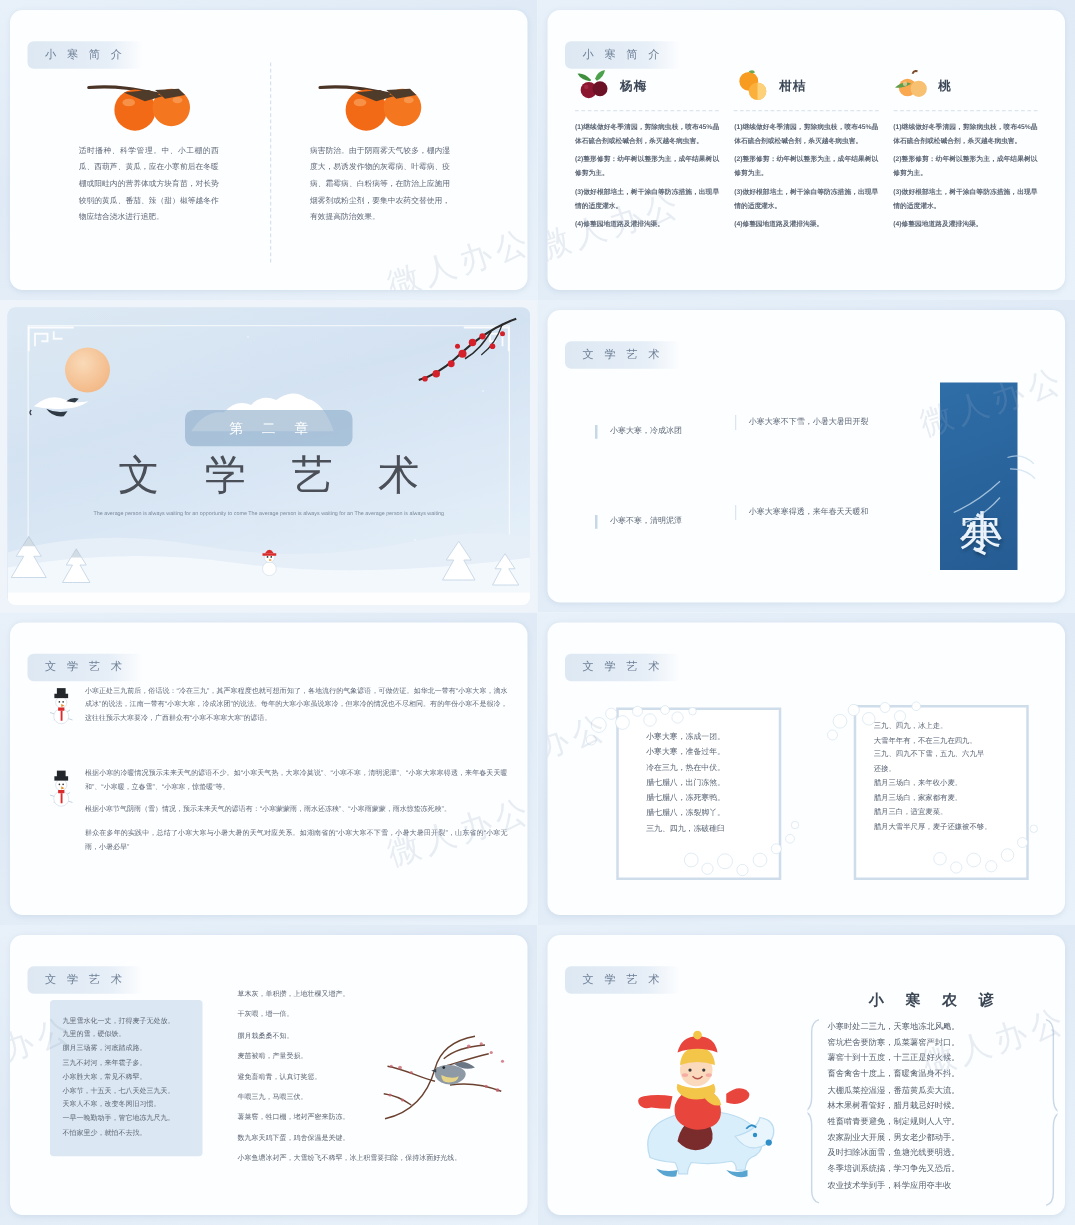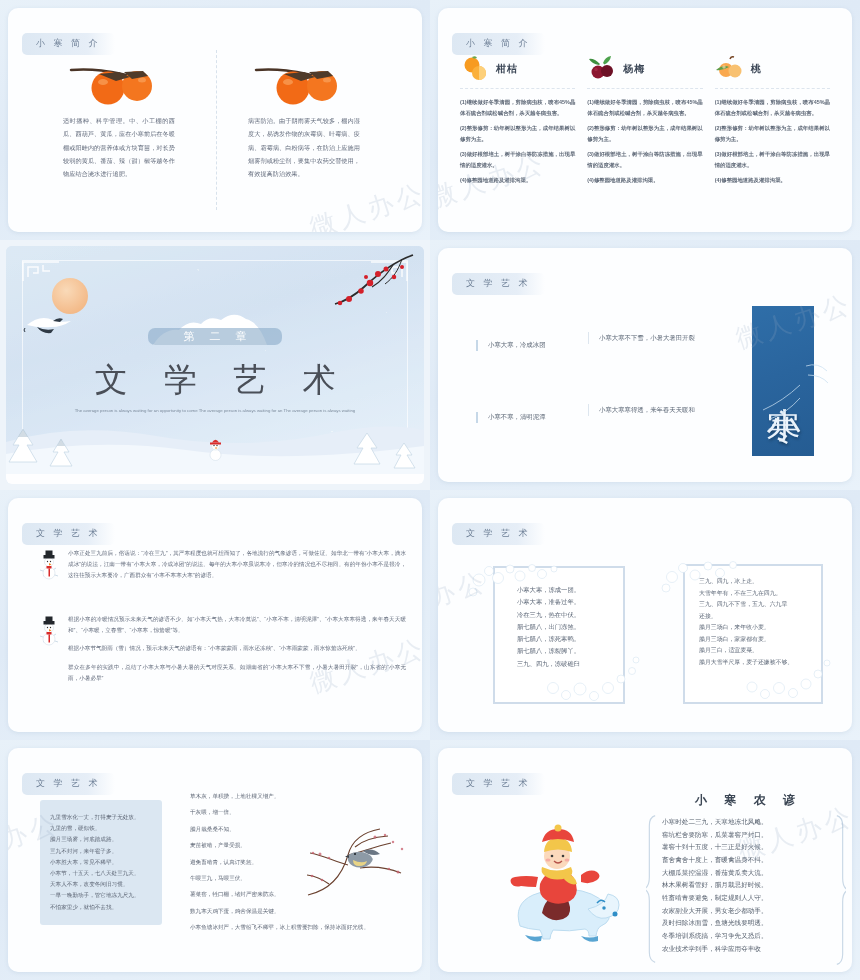--- a/index.html
+++ b/index.html
@@ -77,21 +77,21 @@
     position:absolute;left:6px;right:6px;top:6px;bottom:6px;border-radius:6px;overflow:hidden;
     background:linear-gradient(165deg,#cfe0ef 0%,#c6d9ec 35%,#d8e7f4 70%,#e8f2fa 100%);
   }
   .coverframe{position:absolute;left:16px;right:16px;top:14px;bottom:26px;border:1px solid rgba(255,255,255,.65);}
   .cornerkey{position:absolute;left:14px;top:12px;width:44px;height:26px;}
   .cornerkey2{position:absolute;right:14px;top:12px;width:44px;height:26px;transform:scaleX(-1);}
   .sun{position:absolute;left:46px;top:32px;width:36px;height:36px;border-radius:50%;
        background:radial-gradient(circle at 40% 35%,#fbd9b5,#f5b985 70%,#f0ad76);opacity:.95;}
   .chapbadge{
     position:absolute;left:50%;top:82px;transform:translateX(-50%);
-    width:134px;height:17px;border-radius:7px;
+    width:134px;height:29px;border-radius:7px;
     background:rgba(141,172,201,.62);
     display:flex;align-items:center;justify-content:center;
     color:#fff;font-size:11px;letter-spacing:6px;text-indent:6px;
   }
   .snowcap{position:absolute;left:50%;top:68px;transform:translateX(-50%);}
   .covertitle{
     position:absolute;left:0;right:0;top:112px;text-align:center;
     font-size:33px;letter-spacing:14px;text-indent:14px;color:#4a4f58;
     font-family:"Liberation Serif","DejaVu Serif",serif;
   }
@@ -183,37 +183,20 @@
       <div class="watermark" style="right:-6px;bottom:4px;">微人办公</div>
     </div>
   </div>
 
   <div class="slide">
     <div class="snowbg"></div>
     <div class="card">
       <div class="pill">小 寒 简 介</div>
 
       <div class="fruitrow">
-
-        <div class="fcol">
-          <div class="fhead">
-            <svg width="30" height="26" viewBox="0 0 60 52">
-              <circle cx="24" cy="18" r="15" fill="#f79b21"></circle>
-              <circle cx="38" cy="34" r="14" fill="#fbb03b"></circle>
-              <path d="M38 20 a14 14 0 0 1 0 28 z" fill="#fdd07a"></path>
-              <path d="M24 2 q8 -4 10 2 q-7 3 -10 -2z" fill="#6aa84f"></path>
-            </svg>
-            <span class="fname">柑桔</span>
-          </div>
-          <div class="frule"></div>
-          <div class="fitem">(1)继续做好冬季清园，剪除病虫枝，喷布45%晶体石硫合剂或松碱合剂，杀灭越冬病虫害。</div>
-          <div class="fitem">(2)整形修剪：幼年树以整形为主，成年结果树以修剪为主。</div>
-          <div class="fitem">(3)做好根部培土，树干涂白等防冻措施，出现旱情的适度灌水。</div>
-          <div class="fitem">(4)修整园地道路及灌排沟渠。</div>
-        </div>
 
         <div class="fcol">
           <div class="fhead">
             <svg width="30" height="26" viewBox="0 0 60 52">
               <path d="M26 16 q-12 -12 -22 -10 q6 10 20 12z" fill="#3f8f3f"></path>
               <path d="M32 14 q4 -12 16 -14 q-2 12 -13 17z" fill="#4ca24c"></path>
               <circle cx="22" cy="32" r="13" fill="#8c1630"></circle>
               <circle cx="40" cy="30" r="12" fill="#6d1126"></circle>
               <circle cx="18" cy="27" r="3.5" fill="#b33450" opacity=".55"></circle>
             </svg>
@@ -222,20 +205,37 @@
           <div class="frule"></div>
           <div class="fitem">(1)继续做好冬季清园，剪除病虫枝，喷布45%晶体石硫合剂或松碱合剂，杀灭越冬病虫害。</div>
           <div class="fitem">(2)整形修剪：幼年树以整形为主，成年结果树以修剪为主。</div>
           <div class="fitem">(3)做好根部培土，树干涂白等防冻措施，出现旱情的适度灌水。</div>
           <div class="fitem">(4)修整园地道路及灌排沟渠。</div>
         </div>
 
         <div class="fcol">
           <div class="fhead">
             <svg width="30" height="26" viewBox="0 0 60 52">
+              <circle cx="24" cy="18" r="15" fill="#f79b21"></circle>
+              <circle cx="38" cy="34" r="14" fill="#fbb03b"></circle>
+              <path d="M38 20 a14 14 0 0 1 0 28 z" fill="#fdd07a"></path>
+              <path d="M24 2 q8 -4 10 2 q-7 3 -10 -2z" fill="#6aa84f"></path>
+            </svg>
+            <span class="fname">柑桔</span>
+          </div>
+          <div class="frule"></div>
+          <div class="fitem">(1)继续做好冬季清园，剪除病虫枝，喷布45%晶体石硫合剂或松碱合剂，杀灭越冬病虫害。</div>
+          <div class="fitem">(2)整形修剪：幼年树以整形为主，成年结果树以修剪为主。</div>
+          <div class="fitem">(3)做好根部培土，树干涂白等防冻措施，出现旱情的适度灌水。</div>
+          <div class="fitem">(4)修整园地道路及灌排沟渠。</div>
+        </div>
+
+        <div class="fcol">
+          <div class="fhead">
+            <svg width="30" height="26" viewBox="0 0 60 52">
               <path d="M30 6 q2 -6 8 -4" stroke="#7a4a2a" stroke-width="3" fill="none"></path>
               <circle cx="22" cy="28" r="14" fill="#f9a84f"></circle>
               <circle cx="40" cy="30" r="13" fill="#f8c171"></circle>
               <path d="M2 28 q14 -12 26 -6 q-14 8 -26 6z" fill="#5f9e4a"></path>
               <circle cx="18" cy="22" r="3.5" fill="#fcd7a6" opacity=".7"></circle>
             </svg>
             <span class="fname">桃</span>
           </div>
           <div class="frule"></div>
           <div class="fitem">(1)继续做好冬季清园，剪除病虫枝，喷布45%晶体石硫合剂或松碱合剂，杀灭越冬病虫害。</div>

